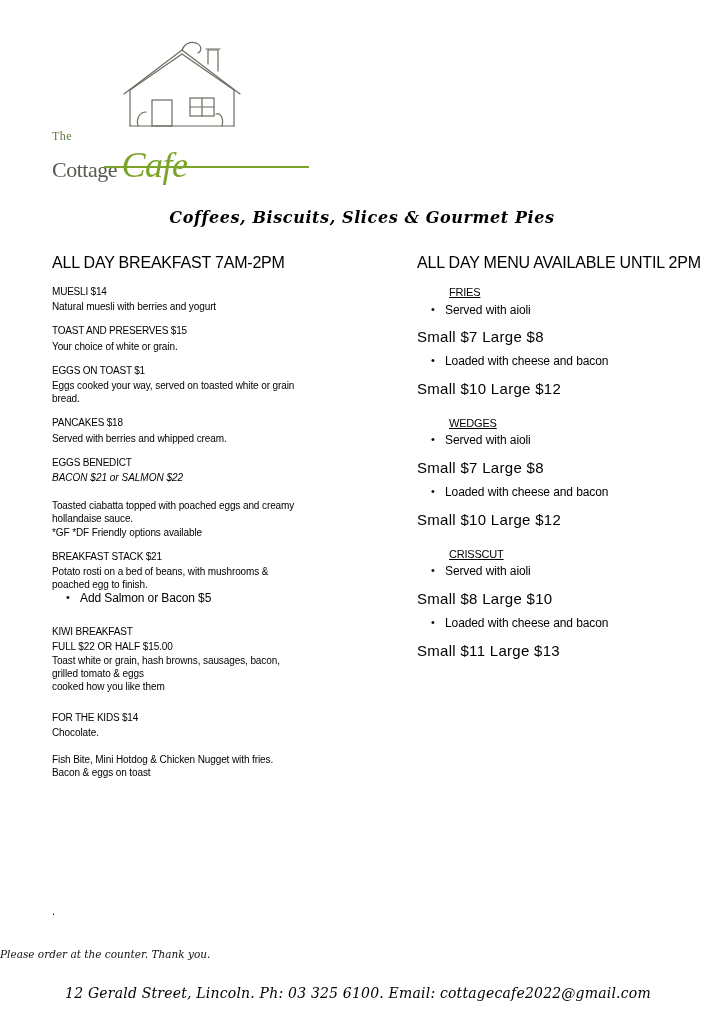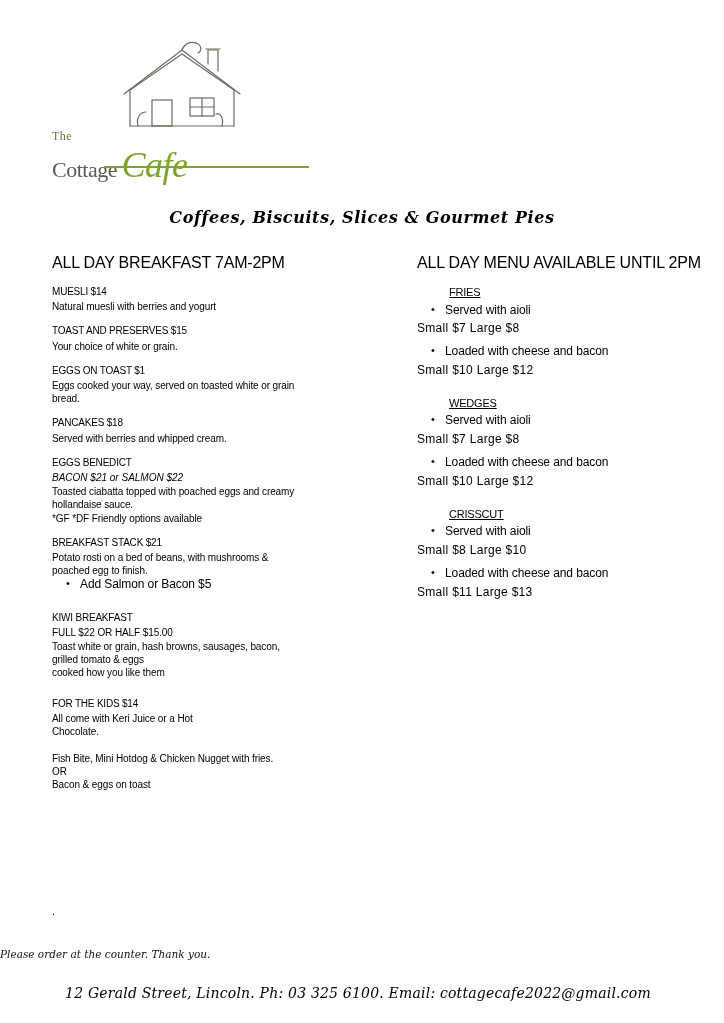--- a/index.html
+++ b/index.html
@@ -105,43 +105,43 @@
 
   .item { margin-bottom: 11px; }
   .item-title {
     font-size: 10px;
     letter-spacing: -0.2px;
     margin-bottom: 2px;
   }
   .item-sub-italic {
     font-style: italic;
     font-size: 10px;
-    margin-bottom: 1px;
+    margin-bottom: 15px;
   }
   .item-line {
     font-size: 10px;
     letter-spacing: -0.1px;
   }
   .bullet-line {
     font-size: 12px;
     margin-left: 28px;
     position: relative;
     letter-spacing: -0.1px;
   }
   .bullet-line::before {
     content: "\2022";
     position: absolute;
     left: -14px;
     top: -1px;
     font-size: 11px;
   }
   .price-line {
-    font-size: 12px;
+    font-size: 15px;
     letter-spacing: 0.3px;
-    margin-top: 3px;
+    margin-top: 9px;
   }
   .gap { height: 7px; }
 
   .right-item { margin-bottom: 10px; }
   .right-title {
     text-decoration: underline;
     font-size: 11px;
     letter-spacing: -0.2px;
     margin-bottom: 3px;
     padding-left: 32px;
@@ -255,25 +255,23 @@
       <div class="item-title">KIWI BREAKFAST</div>
       <div class="item-line">FULL $22 OR HALF $15.00</div>
       <div class="item-line">Toast white or grain, hash browns, sausages, bacon,</div>
       <div class="item-line">grilled tomato &amp; eggs</div>
       <div class="item-line">cooked how you like them</div>
     </div>
     <div class="gap"></div>
 
     <div class="item">
       <div class="item-title">FOR THE KIDS  $14</div>
-      <div class="item-line">All come with Keri Juice or a Hot</div>
       <div class="item-line">Chocolate.</div>
       <div class="item-line">&nbsp;</div>
       <div class="item-line">Fish Bite, Mini Hotdog &amp; Chicken Nugget with fries.</div>
-      <div class="item-line">OR</div>
       <div class="item-line">Bacon &amp; eggs on toast</div>
     </div>
   </div>
 
   <div class="col col-right">
     <div class="col-head">ALL DAY MENU AVAILABLE UNTIL  2PM</div>
 
     <div class="right-item">
       <div class="right-title">FRIES</div>
       <div class="bullet-line">Served with aioli</div>

